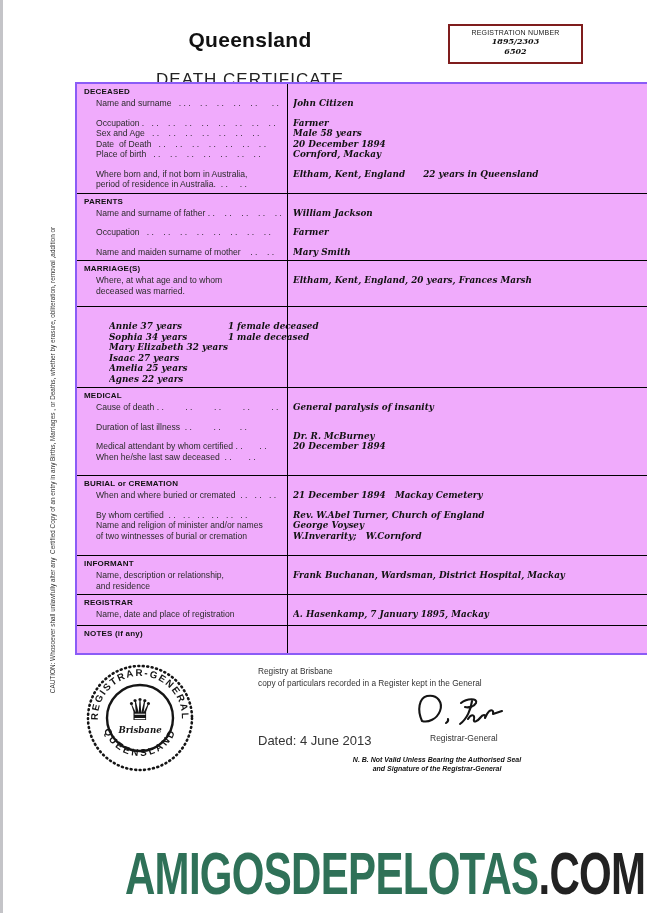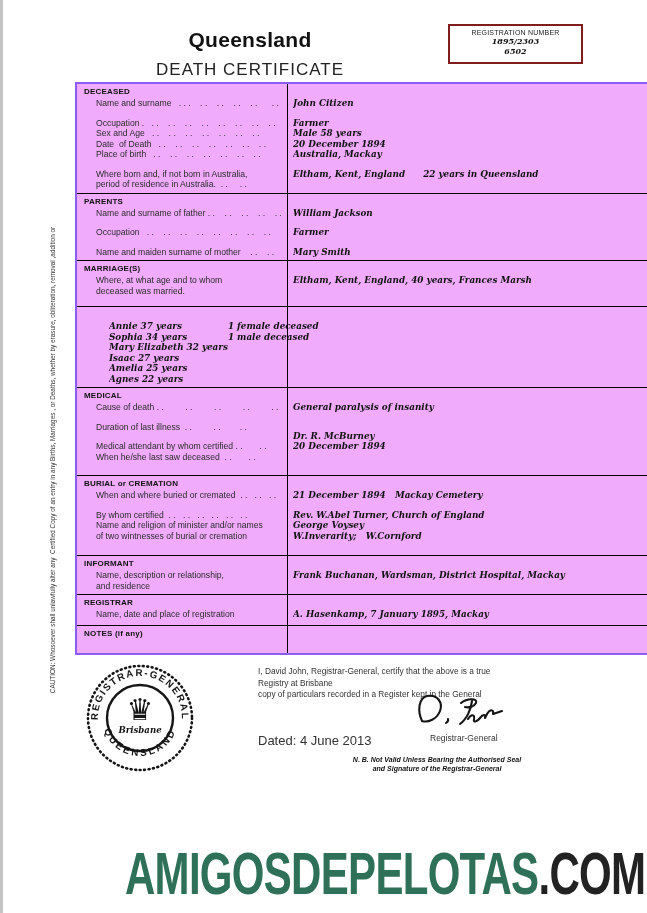--- a/index.html
+++ b/index.html
@@ -9,21 +9,21 @@
     background:#ffffff;
     font-family:"Liberation Sans", sans-serif;
     color:#1b1b1b;
     overflow:hidden;
   }
   .scan-edge { position:absolute; left:0; top:0; width:3px; height:913px; background:#c4c4c8; }
 
   
   .doc-header { position:absolute; left:75px; top:28px; width:350px; text-align:center; }
   .doc-title { font-size:21px; font-weight:bold; letter-spacing:0.3px; color:#111; }
-  .doc-subtitle { font-size:17px; letter-spacing:1px; margin-top:8px; color:#222; }
+  .doc-subtitle { font-size:17px; letter-spacing:1px; margin-top:18px; color:#222; }
 
   .reg-box {
     position:absolute; left:448px; top:24px; width:135px; height:40px;
     border:2px solid #7f1d1d; text-align:center; padding-top:3px;
   }
   .reg-label { font-size:7px; letter-spacing:0.2px; color:#222; }
   .reg-num { font-family:"DejaVu Serif", serif; font-style:italic; font-weight:bold; font-size:8px; line-height:10px; color:#111; }
 
   
   .caution {
@@ -117,21 +117,21 @@
       <div class="lbl">Where born and, if not born in Australia,</div>
       <div class="lbl">period of residence in Australia.  . .     . .</div>
     </div>
     <div class="cellR">
       <div class="hs"></div>
       <div class="val">John Citizen</div>
       <div class="sp"></div>
       <div class="val">Farmer</div>
       <div class="val">Male 58 years</div>
       <div class="val">20 December 1894</div>
-      <div class="val">Australia, Mackay</div>
+      <div class="val">Cornford, Mackay</div>
       <div class="sp"></div>
       <div class="val"><span>Eltham, Kent, England</span><span class="inline-val2">22 years in Queensland</span></div>
     </div>
   </div>
 
   <div class="sec sec-parents">
     <div class="cellL">
       <div class="sec-head">PARENTS</div>
       <div class="lbl">Name and surname of father . .    . .    . .    . .    . .</div>
       <div class="sp"></div>
@@ -150,21 +150,21 @@
   </div>
 
   <div class="sec sec-marriage">
     <div class="cellL">
       <div class="sec-head">MARRIAGE(S)</div>
       <div class="lbl">Where, at what age and to whom</div>
       <div class="lbl">deceased was married.</div>
     </div>
     <div class="cellR">
       <div class="hs"></div>
-      <div class="val">Eltham, Kent, England, 40 years, Frances Marsh</div>
+      <div class="val">Eltham, Kent, England, 20 years, Frances Marsh</div>
     </div>
   </div>
 
   <div class="sec sec-children">
     <div class="cellR">
       <div class="hs"></div>
       <div class="children-cols">
         <div class="children-names">
           <div class="val">Annie 37 years</div>
           <div class="val">Sophia 34 years</div>
@@ -266,21 +266,20 @@
     </text>
     <text font-family="Liberation Sans, sans-serif" font-size="9.8" font-weight="bold" letter-spacing="2.6" fill="#151515">
       <textPath href="#arcBot" startOffset="50%" text-anchor="middle">QUEENSLAND</textPath>
     </text>
     <text x="56" y="58" text-anchor="middle" font-size="30" fill="#151515">♛</text>
     <text x="56" y="71" text-anchor="middle" font-family="DejaVu Serif, serif" font-style="italic" font-weight="bold" font-size="8.6" fill="#151515">Brisbane</text>
   </svg>
 </div>
 
 <div class="cert-text">
-  <div>I, David John, Registrar-General, certify that the above is a true</div>
   <div>Registry at Brisbane</div>
   <div>copy of particulars recorded in a Register kept in the General</div>
 </div>
 
 <div class="signature">
   <svg width="100" height="38" viewBox="0 0 100 38">
     <g fill="none" stroke="#141414" stroke-width="2.1" stroke-linecap="round" stroke-linejoin="round">
       <path d="M10,31 C5,20 7,8 15,6 C26,4 31,13 28,21 C25,29 16,33 10,31"></path>
       <path d="M34,33 c1.5,-1 2.5,-2.5 2,-4"></path>
       <path d="M49,13 C55,8 66,8 64,13 C62,17 56,18 53,17"></path>

